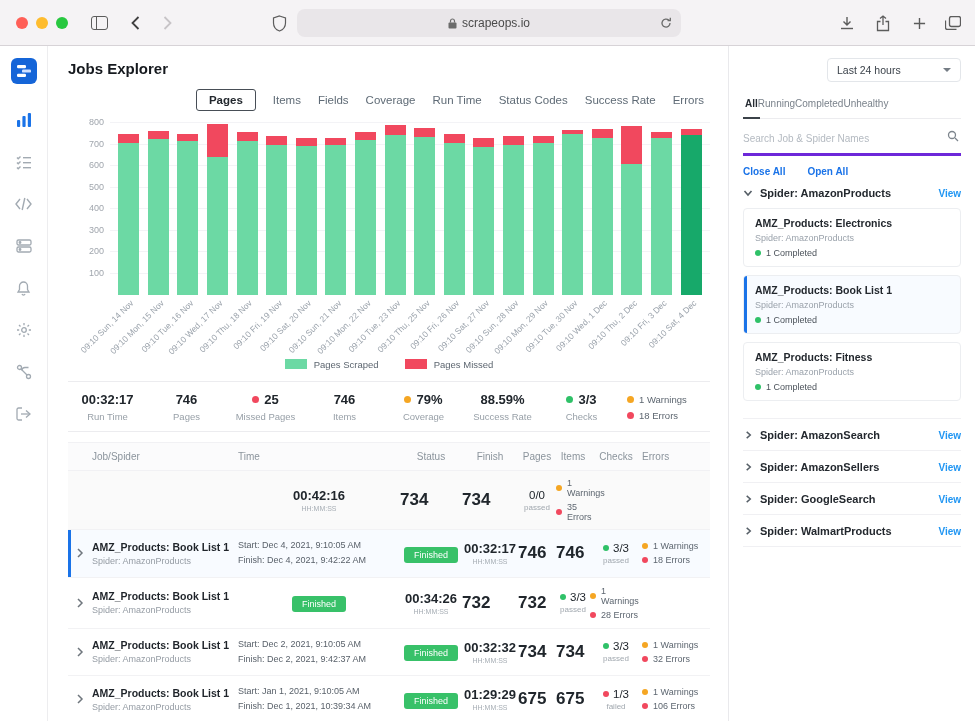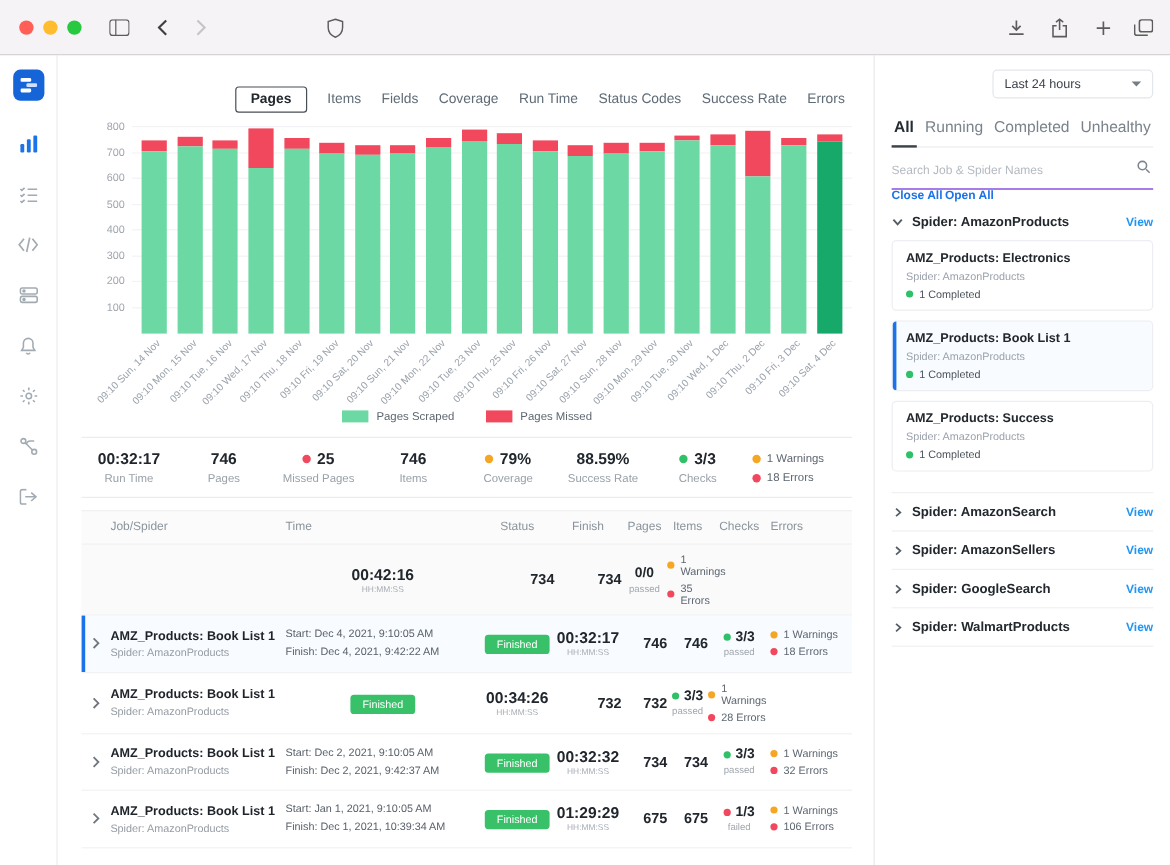--- a/index.html
+++ b/index.html
@@ -68,40 +68,40 @@
   .avg-label{font-size:10.5px;color:#3f464e}
   .cell-exp{display:flex;justify-content:center}
   .job-name{font-size:10.5px;font-weight:700;color:#1f242a}
   .job-spider{font-size:9px;color:#959ca4;margin-top:3px}
   .time-line{font-size:9px;color:#59616a;line-height:1.7}
   .cell-status{text-align:center}
   .badge{display:inline-block;background:#38c169;color:#fff;font-size:9px;padding:3px 10px;border-radius:3px}
   .rt{text-align:center}
   .rt .v{font-size:13px;font-weight:700;color:#20262c}
   .rt .u{font-size:7px;color:#a6adb4;margin-top:2px}
-  .num{font-size:12px;font-weight:700;color:#20262c;text-align:right}
+  .num{font-size:17px;font-weight:700;color:#20262c;text-align:left}
   .checks{text-align:center}
-  .checks .v{font-size:11.5px;font-weight:700;color:#20262c;display:flex;justify-content:center;align-items:center;gap:4px}
+  .checks .v{font-size:11.5px;font-weight:400;color:#20262c;display:flex;justify-content:center;align-items:center;gap:4px}
   .checks .n{font-size:8px;color:#a0a7ae;margin-top:2px}
   .errs{font-size:9px;color:#5d6670;display:flex;flex-direction:column;gap:4px}
 
   
   .panel{width:247px;border-left:1px solid #e9e9ec;padding:12px 14px 0;overflow:hidden}
   .tf-row{display:flex;justify-content:flex-end}
   .tf-box{border:1px solid #e3e6ea;border-radius:4px;padding:5px 9px;width:134px;display:flex;justify-content:space-between;align-items:center;font-size:10.5px;color:#3c434b;cursor:pointer}
   .caret{width:0;height:0;border-left:4px solid transparent;border-right:4px solid transparent;border-top:4px solid #757d85}
-  .status-tabs{display:flex;justify-content:space-between;margin-top:16px;border-bottom:1px solid #ececef;padding:0 2px 9px;font-size:13px;color:#7a828b}
+  .status-tabs{display:flex;margin-top:16px;border-bottom:1px solid #ececef;padding:0 2px 9px;font-size:10px;color:#7a828b}
   .stab{cursor:pointer;position:relative}
   .stab.active{color:#262c33;font-weight:700}
   .stab.active::after{content:'';position:absolute;left:-2px;right:-2px;bottom:-10px;height:2px;background:#3b4249}
-  .search{position:relative;border-bottom:1px solid #6d28d9;padding:9px 0 7px}
+  .search{position:relative;border-bottom:3px solid #6d28d9;padding:9px 0 7px}
   .search input{border:none;outline:none;width:100%;font-size:10px;color:#3c434b;font-family:inherit;background:transparent}
   .search input::placeholder{color:#b4bac1}
   .search .sic{position:absolute;right:2px;top:9px}
-  .bulk{display:flex;gap:2px;font-size:10px;color:#1a73e8;font-weight:700}
+  .bulk{margin-top:10px;display:flex;gap:22px;font-size:10px;color:#1a73e8;font-weight:700}
   .bulk span{cursor:pointer}
   .group{border-bottom:1px solid #f0f0f3;padding:10px 0 9px}
   .ghead{display:flex;align-items:center;gap:7px;cursor:pointer}
   .gchev{display:flex;width:10px;justify-content:center}
   .glabel{flex:1;font-size:11px;font-weight:700;color:#23282e}
   .gview{color:#2196f3;font-size:10px;font-weight:700;cursor:pointer}
   .cards{margin-top:9px}
   .card{border:1px solid #eceef1;border-radius:4px;padding:8px 11px;margin-bottom:8px;position:relative;cursor:pointer;background:#fff}
   .card.sel{background:#f8fbff}
   .card.sel::before{content:'';position:absolute;left:0;top:0;bottom:0;width:3px;background:#1a73e8;border-radius:3px 0 0 3px}
@@ -140,20 +140,33 @@
         </svg>
       </span>
   </div>
   <div class="abs" style="left:266px">
     <span class="btn-ic">
         <svg width="15" height="17" viewBox="0 0 15 17" fill="none" stroke="#5c5c5c" stroke-width="1.2">
           <path d="M7.5 1l6 2v5c0 4.2-2.7 6.8-6 8-3.3-1.2-6-3.8-6-8V3z"></path>
         </svg>
       </span>
   </div>
+  <div class="urlbar">
+    <span style="display:flex">
+        <svg width="9" height="11" viewBox="0 0 9 11">
+          <rect x="0.5" y="4.5" width="8" height="6" rx="1" fill="#6b6b6b"></rect>
+          <path d="M2.5 4.5V3a2 2 0 014 0v1.5" fill="none" stroke="#6b6b6b" stroke-width="1.2"></path>
+        </svg>
+      </span>
+    <span>scrapeops.io</span>
+    <span class="reload"><svg width="12" height="12" viewBox="0 0 12 12" fill="none" stroke="#6b6b6b" stroke-width="1.3">
+          <path d="M10 6a4 4 0 11-1.2-2.8"></path>
+          <path d="M10.3 0.8v2.7H7.6"></path>
+        </svg></span>
+  </div>
   <div class="abs" style="left:834px">
     <span class="btn-ic">
         <svg width="16" height="16" viewBox="0 0 16 16" fill="none" stroke="#5c5c5c" stroke-width="1.4">
           <path d="M8 2v8M4.5 6.5L8 10l3.5-3.5"></path>
           <path d="M2 13.5h12"></path>
         </svg>
       </span>
   </div>
   <div class="abs" style="left:870px">
     <span class="btn-ic">
@@ -245,20 +258,21 @@
     <span class="rail-ic">
         <svg width="16" height="14" viewBox="0 0 16 14" fill="none" stroke="#a2aab2" stroke-width="1.3">
           <path d="M6 1H2.5A1.5 1.5 0 001 2.5v9A1.5 1.5 0 002.5 13H6"></path>
           <path d="M10 3.5L14 7l-4 3.5"></path>
           <path d="M5 7h9"></path>
         </svg>
       </span>
   </nav>
 
   <main class="main">
+    <h1 class="pg-title">Jobs Explorer</h1>
 
     <div class="vtabs">
         <div class="vtab active">Pages</div>
         <div class="vtab">Items</div>
         <div class="vtab">Fields</div>
         <div class="vtab">Coverage</div>
         <div class="vtab">Run Time</div>
         <div class="vtab">Status Codes</div>
         <div class="vtab">Success Rate</div>
         <div class="vtab">Errors</div>
@@ -781,21 +795,21 @@
             </div>
             <div class="card sel">
               <div class="cname">AMZ_Products: Book List 1</div>
               <div class="cspider">Spider: AmazonProducts</div>
               <div class="cstatus">
                 <span class="dot sm" style="background: rgb(47, 193, 104);"></span>
                 <span>1 Completed</span>
               </div>
             </div>
             <div class="card">
-              <div class="cname">AMZ_Products: Success</div>
+              <div class="cname">AMZ_Products: Fitness</div>
               <div class="cspider">Spider: AmazonProducts</div>
               <div class="cstatus">
                 <span class="dot sm" style="background: rgb(47, 193, 104);"></span>
                 <span>1 Completed</span>
               </div>
             </div>
           </div>
         </div>
         <div class="group">
           <div class="ghead">

